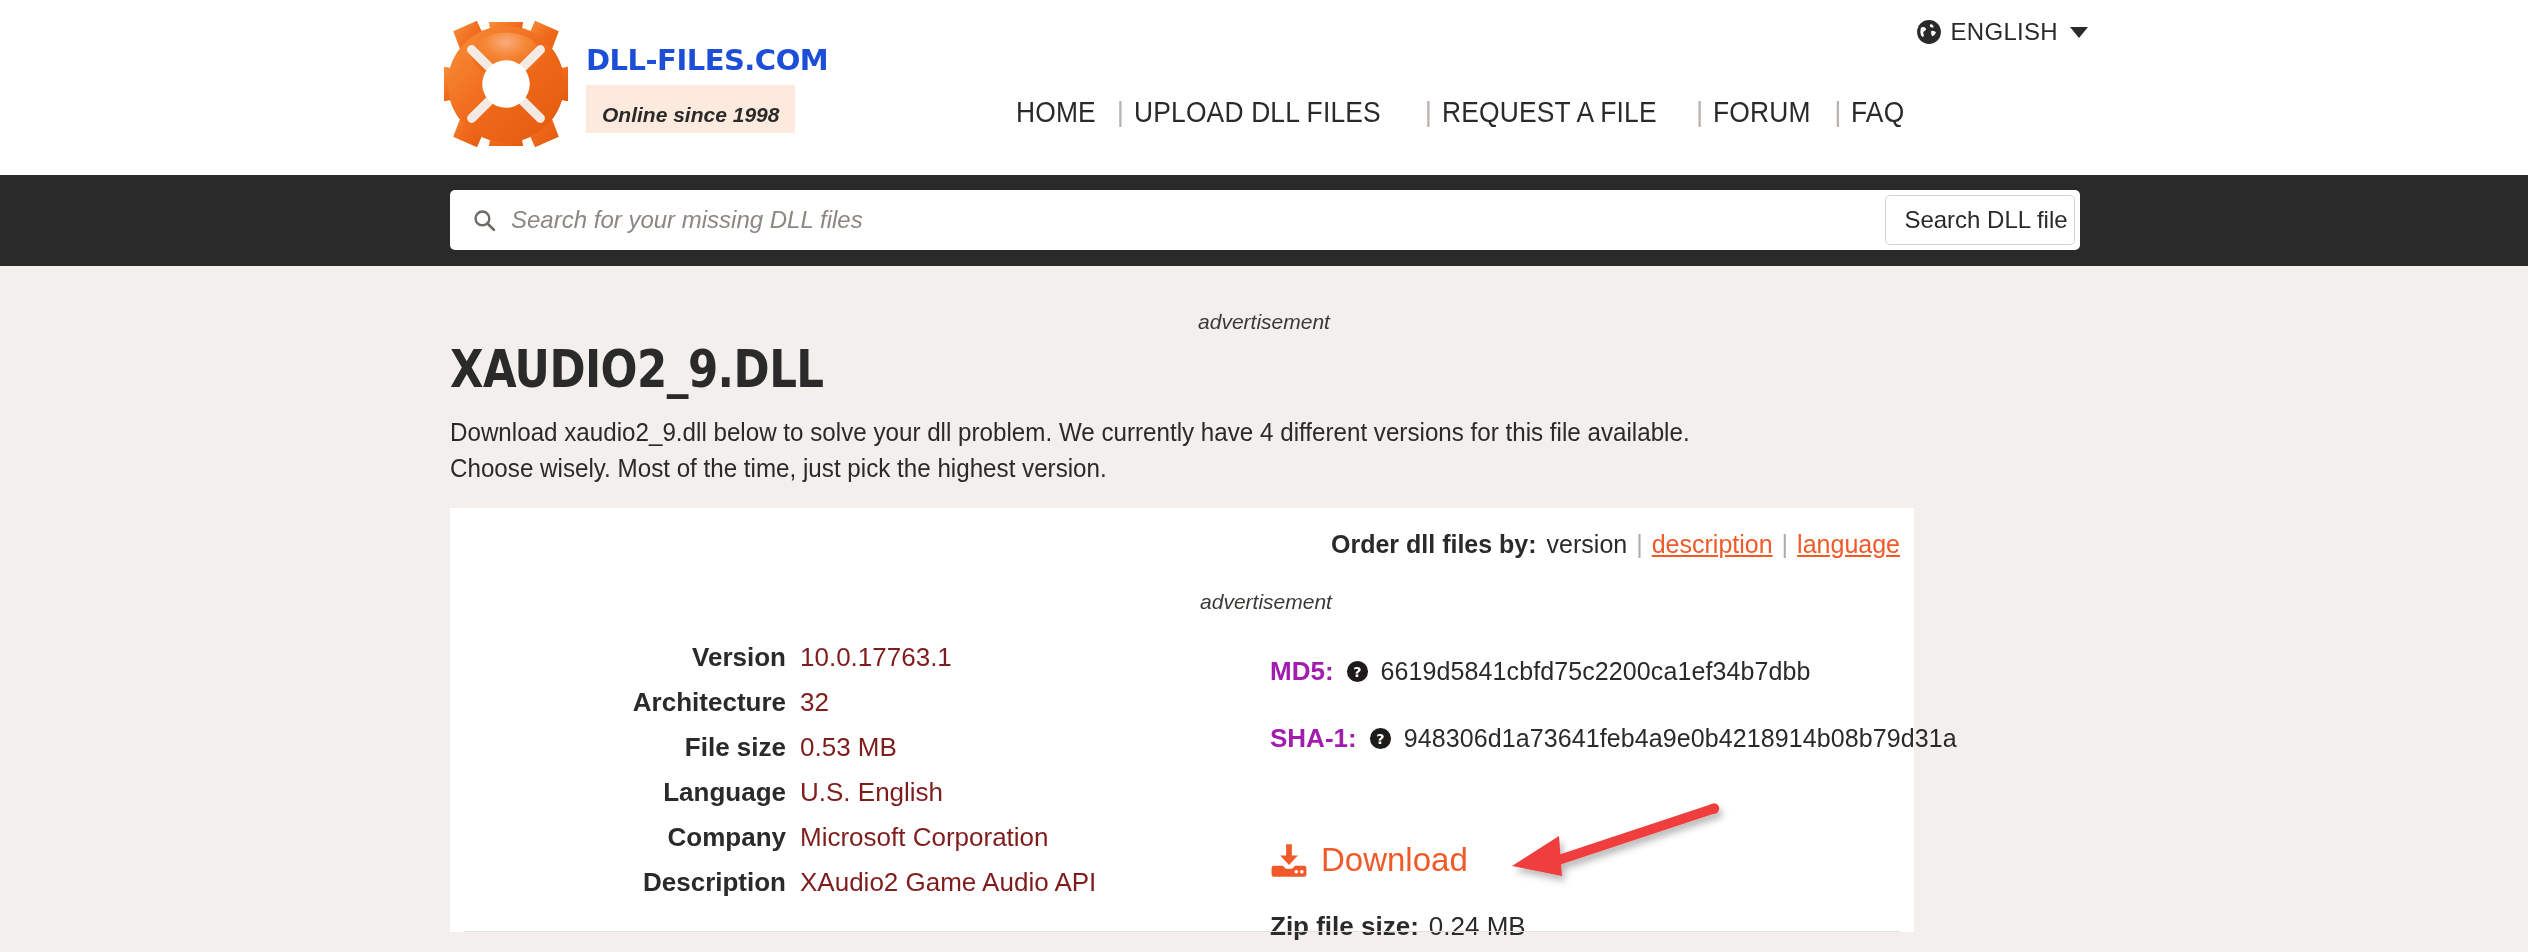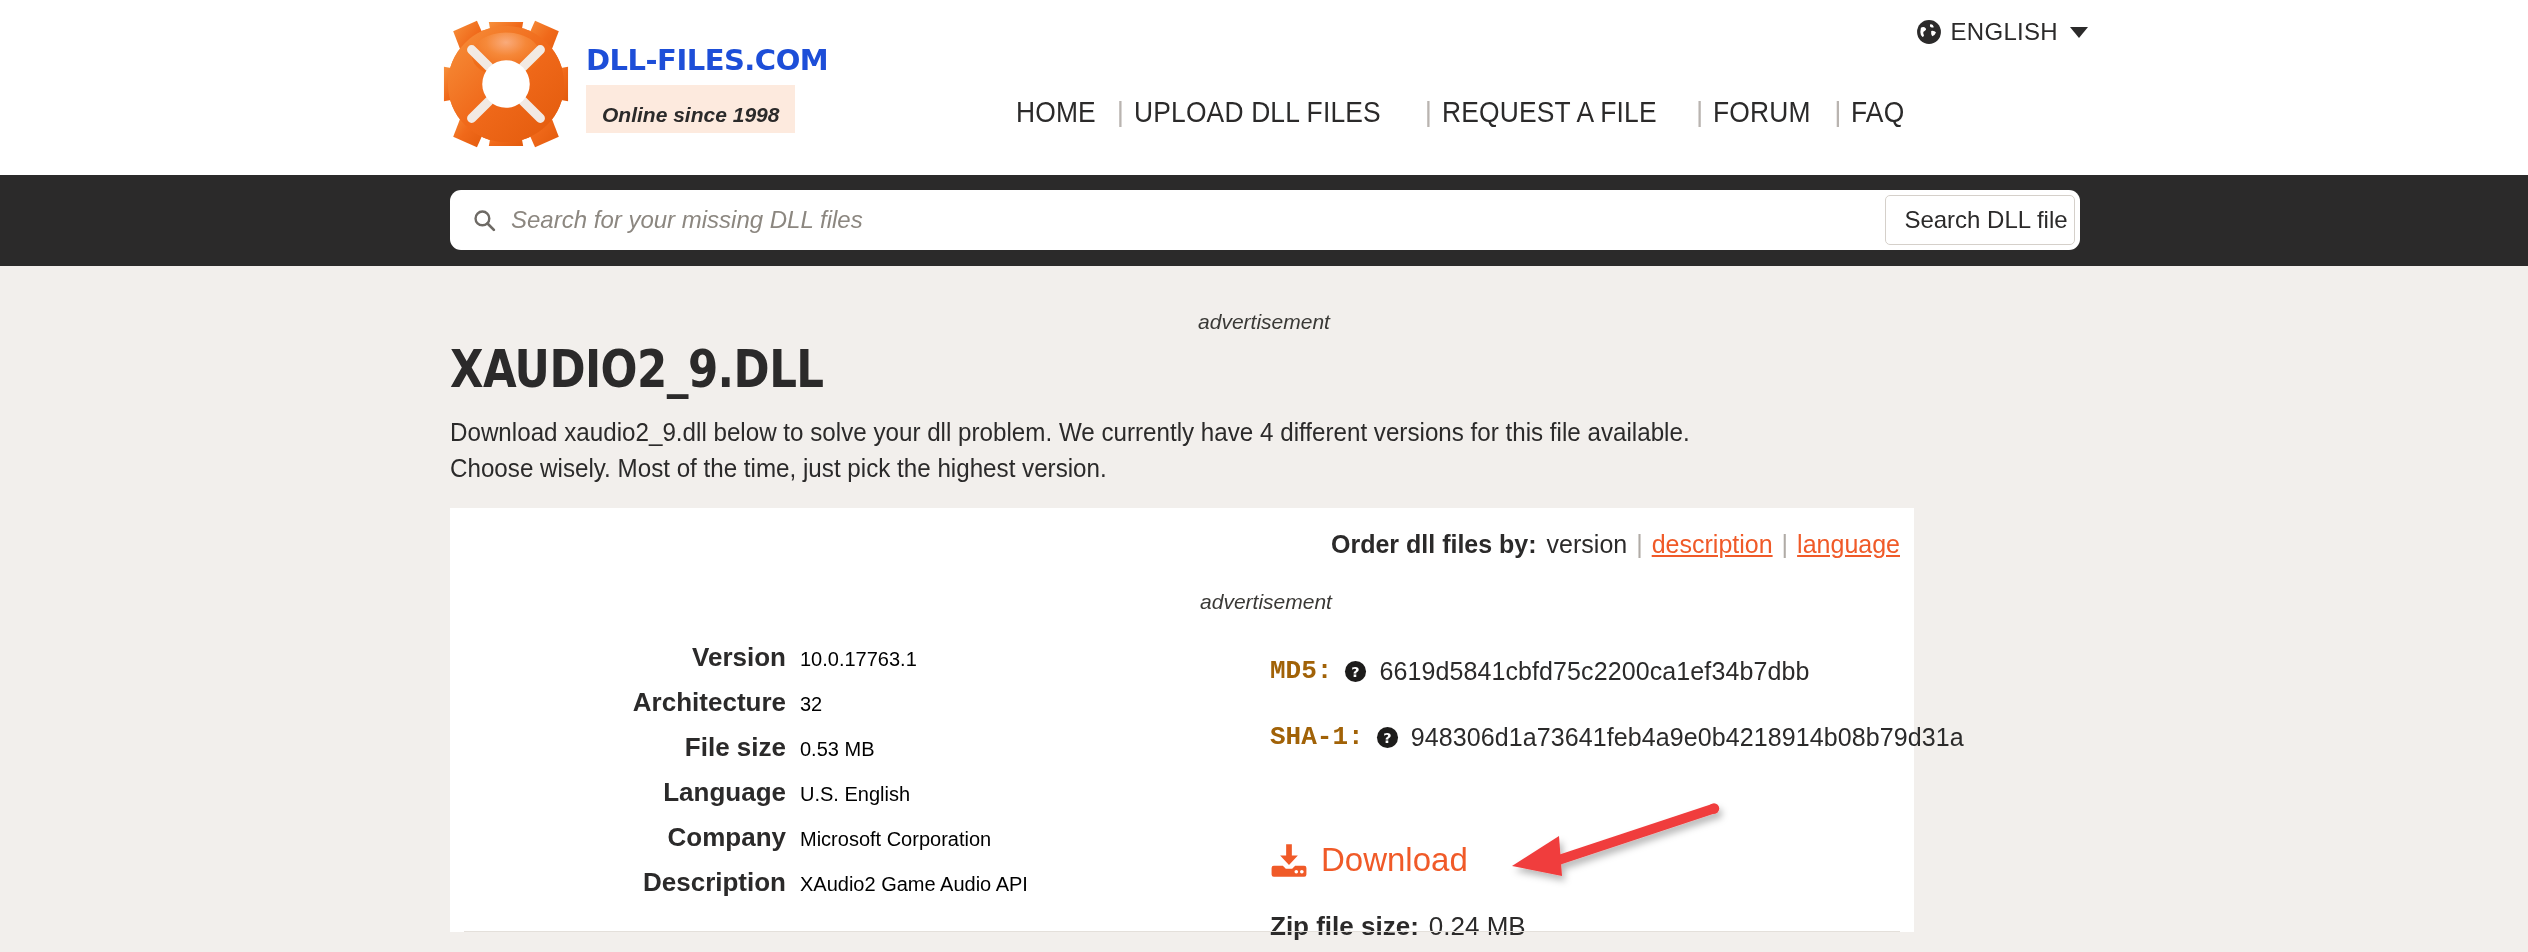--- a/index.html
+++ b/index.html
@@ -117,21 +117,21 @@
     height: 91px;
     background: #2b2a2a;
   }
   .searchbox {
     position: absolute;
     left: 450px;
     top: 15px;
     width: 1630px;
     height: 60px;
     background: #ffffff;
-    border-radius: 11px;
+    border-radius: 5px;
     display: flex;
     align-items: stretch;
     overflow: hidden;
   }
   .searchfield {
     flex: 1 1 auto;
     display: flex;
     align-items: center;
     padding-left: 22px;
     gap: 14px;
@@ -259,44 +259,44 @@
   .metakey {
     width: 350px;
     text-align: right;
     font-weight: 700;
     font-size: 26px;
     color: #2b2a2a;
     padding-right: 14px;
     font-family: "Liberation Sans", sans-serif;
   }
   .metaval {
-    font-size: 20px;
-    color: #000000;
+    font-size: 26px;
+    color: #7f1d1d;
     font-family: "Liberation Sans", sans-serif;
   }
 
   
   .hashcol {
     position: absolute;
     left: 820px;
     top: 148px;
     width: 812px;
   }
   .hashrow {
     display: flex;
     align-items: center;
     gap: 12px;
     margin-bottom: 36px;
     white-space: nowrap;
   }
   .hashkey {
     font-weight: 700;
     font-size: 26px;
-    color: #a16207;
-    font-family: Liberation Mono, monospace;
+    color: #a21caf;
+    font-family: Liberation Sans, sans-serif;
   }
   .helpicon {
     width: 23px; height: 23px;
     flex: 0 0 auto;
     display: block;
   }
   .hashval {
     font-size: 25px;
     color: #2b2a2a;
     font-family: "Liberation Sans", sans-serif;

